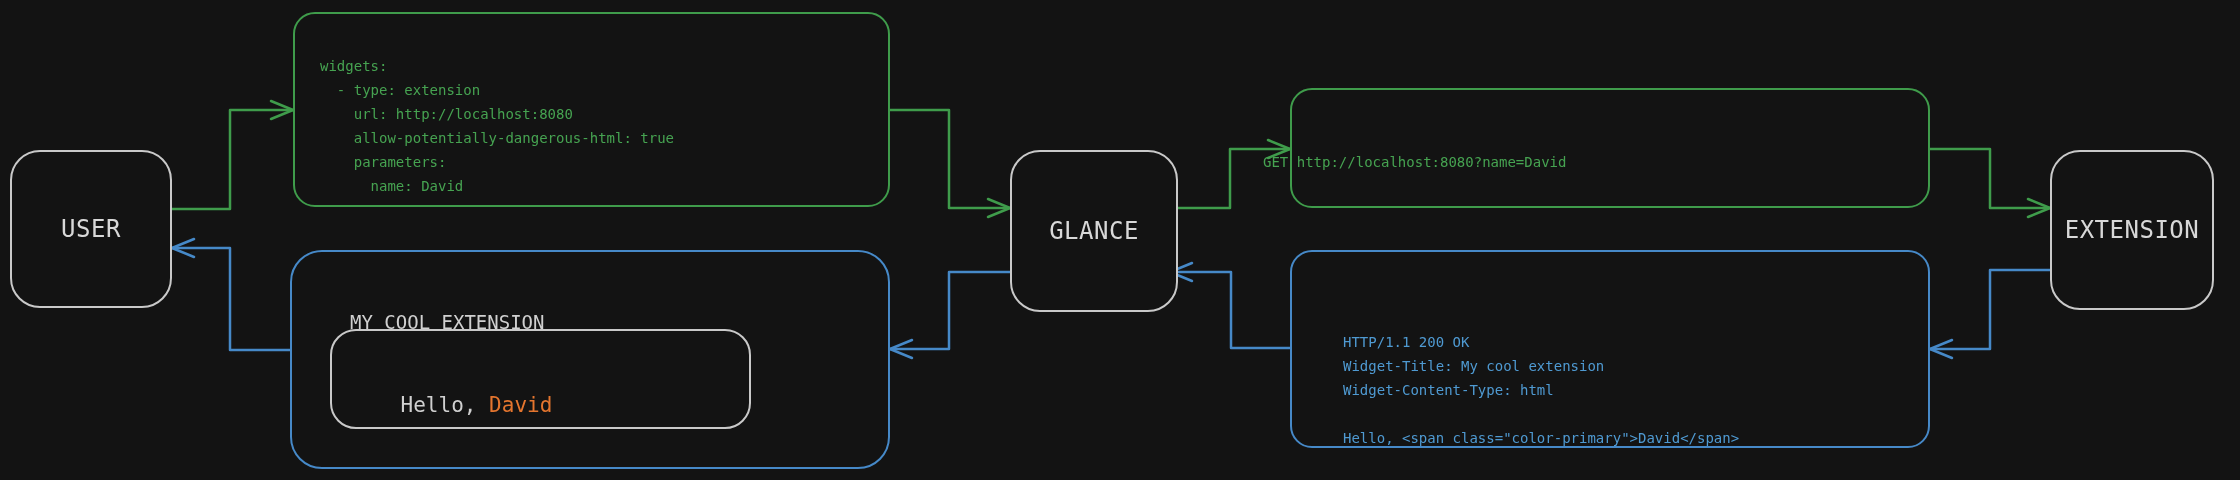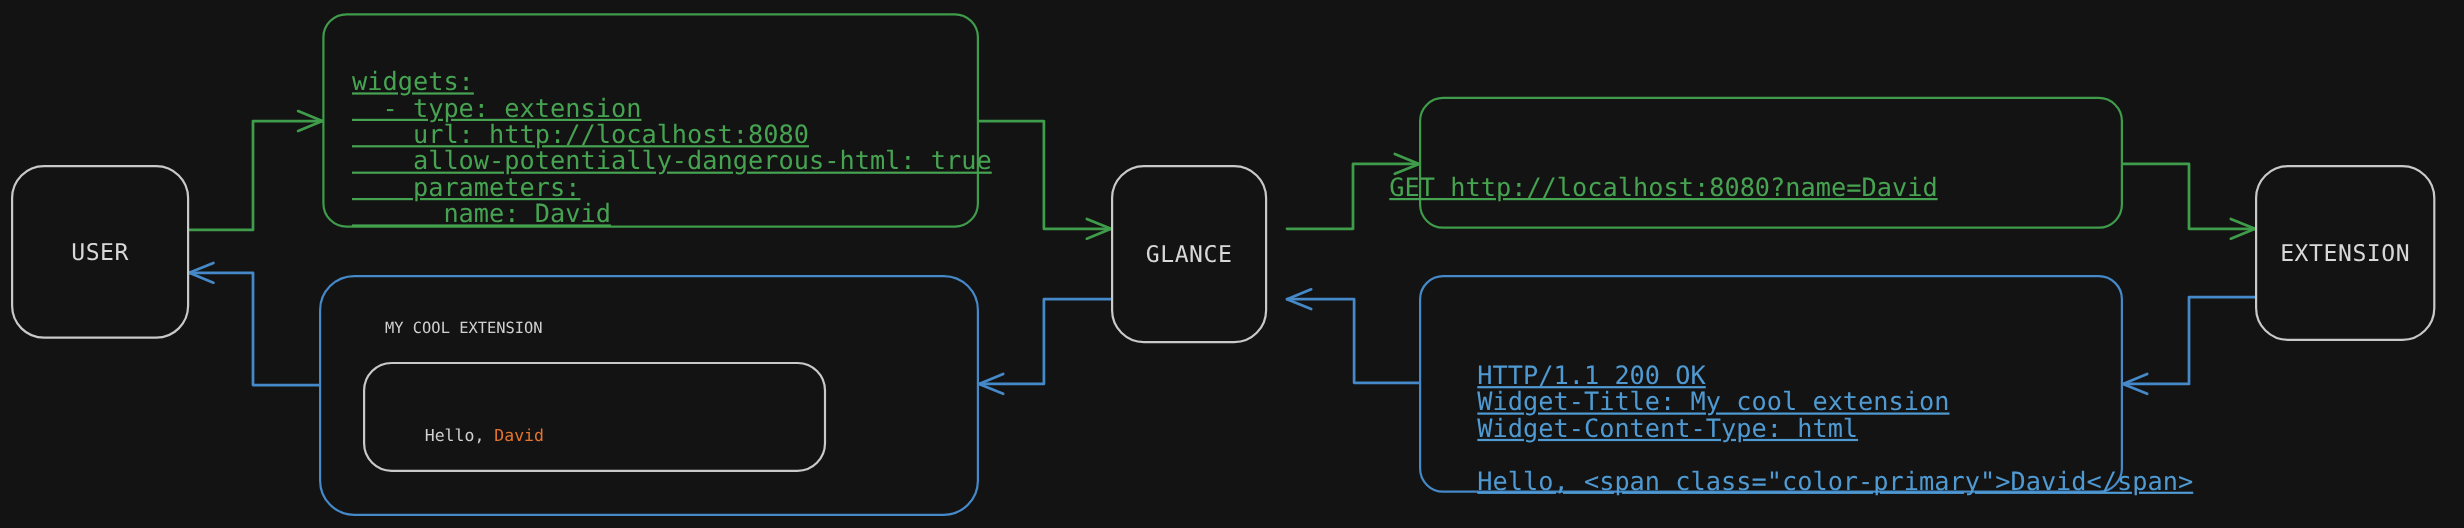--- a/index.html
+++ b/index.html
@@ -34,66 +34,66 @@
     border: 2.5px solid #c9c9c9;
     border-radius: 30px;
     display: flex;
     align-items: center;
     justify-content: center;
     box-sizing: border-box;
     background: #131313;
   }
   .node-label {
     color: #d8d8d8;
-    font-size: 21px;
+    font-size: 24px;
     letter-spacing: 0.5px;
   }
   .codebox {
     position: absolute;
     border-radius: 22px;
     box-sizing: border-box;
     background: #131313;
   }
   .codebox.green { border: 2.5px solid #3f9c4b; }
   .codebox.blue  { border: 2.5px solid #4689c8; }
   .code {
     position: absolute;
-    font-size: 23px;
+    font-size: 14px;
     line-height: 24px;
     white-space: pre;
     letter-spacing: 0;
-    text-decoration: underline;
   }
   .code.green { color: #46a351; }
   .code.blue  { color: #4f9ad2; margin-top: 40px; }
 
   .preview-title {
     position: absolute;
     color: #d0d0d0;
-    font-size: 14px;
+    font-size: 19px;
     white-space: pre;
+    margin-top: 20px;
   }
   .inner-box {
     position: absolute;
     border: 2px solid #c9c9c9;
     border-radius: 26px;
     box-sizing: border-box;
     background: #131313;
   }
   .greeting {
     position: absolute;
-    font-size: 15px;
+    font-size: 21px;
     white-space: pre;
   }
   .greeting .prefix { color: #d0d0d0; }
   .greeting .name   { color: #e4752e; }
 
   
   #node-user      { left: 10px;   top: 150px; width: 162px; height: 158px; }
-  #node-glance    { left: 1010px; top: 150px; width: 142px; height: 162px; }
+  #node-glance    { left: 1010px; top: 150px; width: 168px; height: 162px; }
   #node-extension { left: 2050px; top: 150px; width: 164px; height: 160px; }
 
   #box-config   { left: 293px;  top: 12px;  width: 597px; height: 195px; }
   #box-request  { left: 1290px; top: 88px;  width: 640px; height: 120px; }
   #box-response { left: 1290px; top: 250px; width: 640px; height: 198px; }
   #box-preview  { left: 290px;  top: 250px; width: 600px; height: 219px; border-radius: 32px; }
 
   #config-text   { left: 320px;  top: 40px; }
   #request-text  { left: 1263px; top: 136px; }
   #response-text { left: 1343px; top: 290px; }

